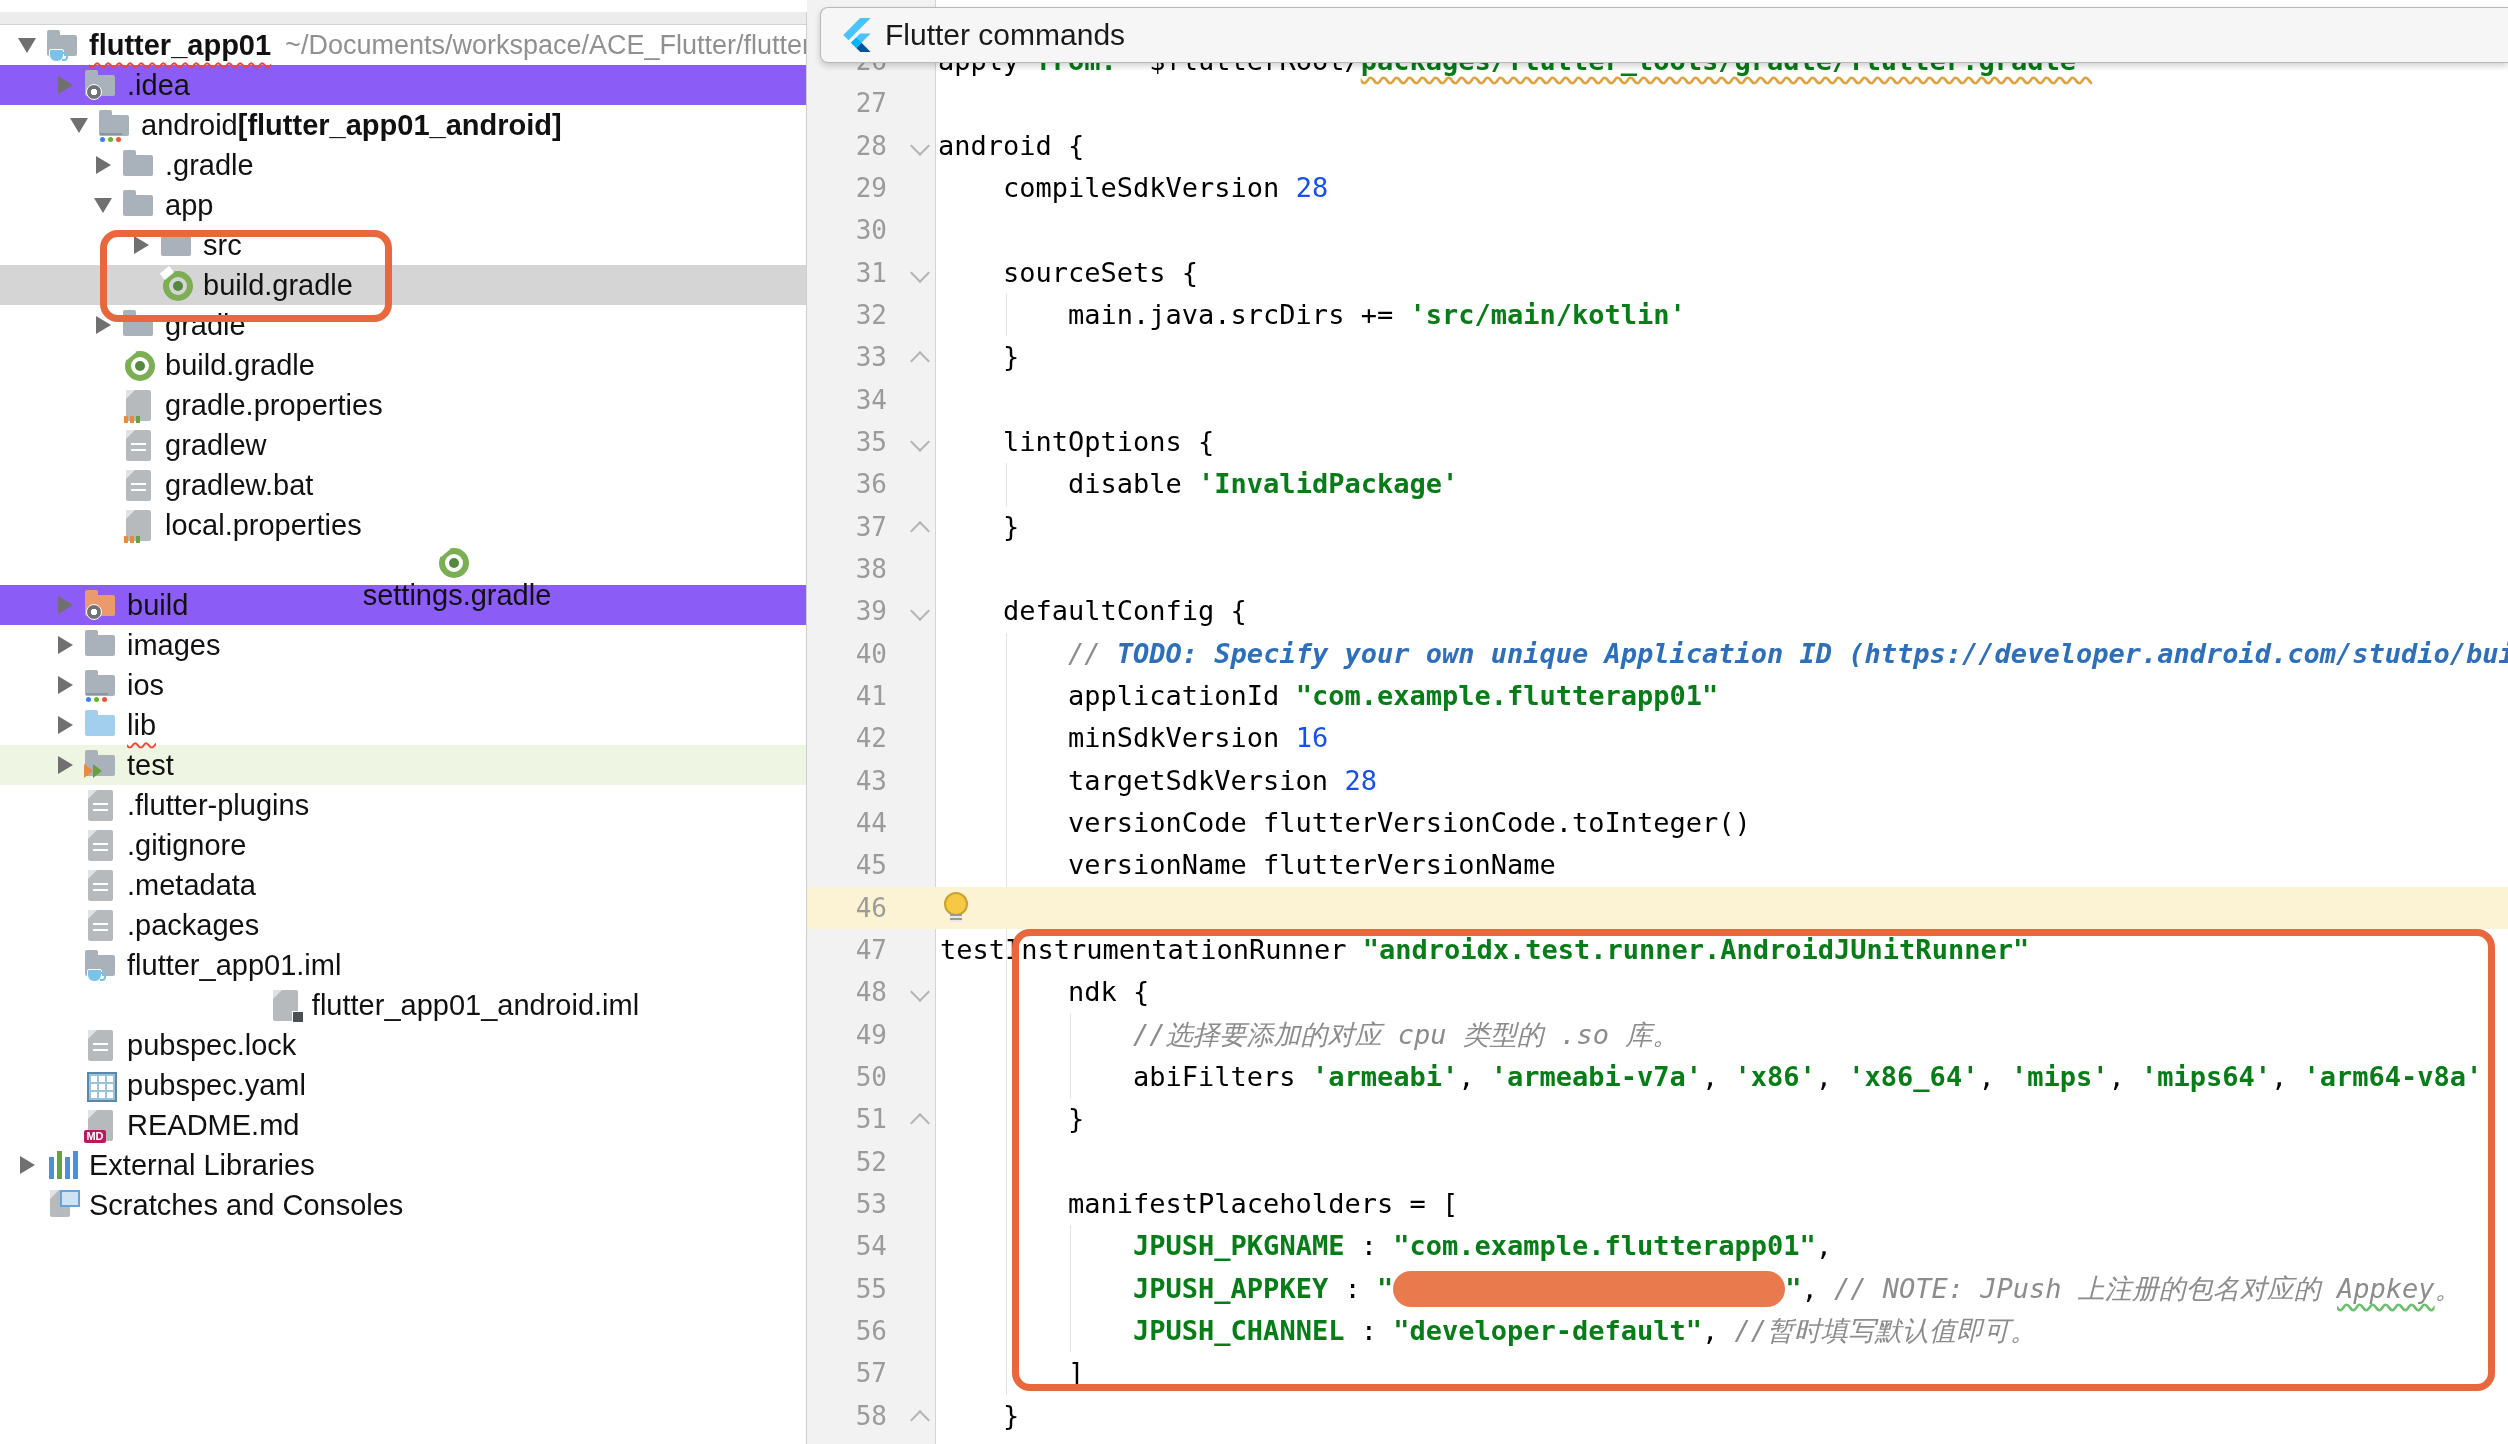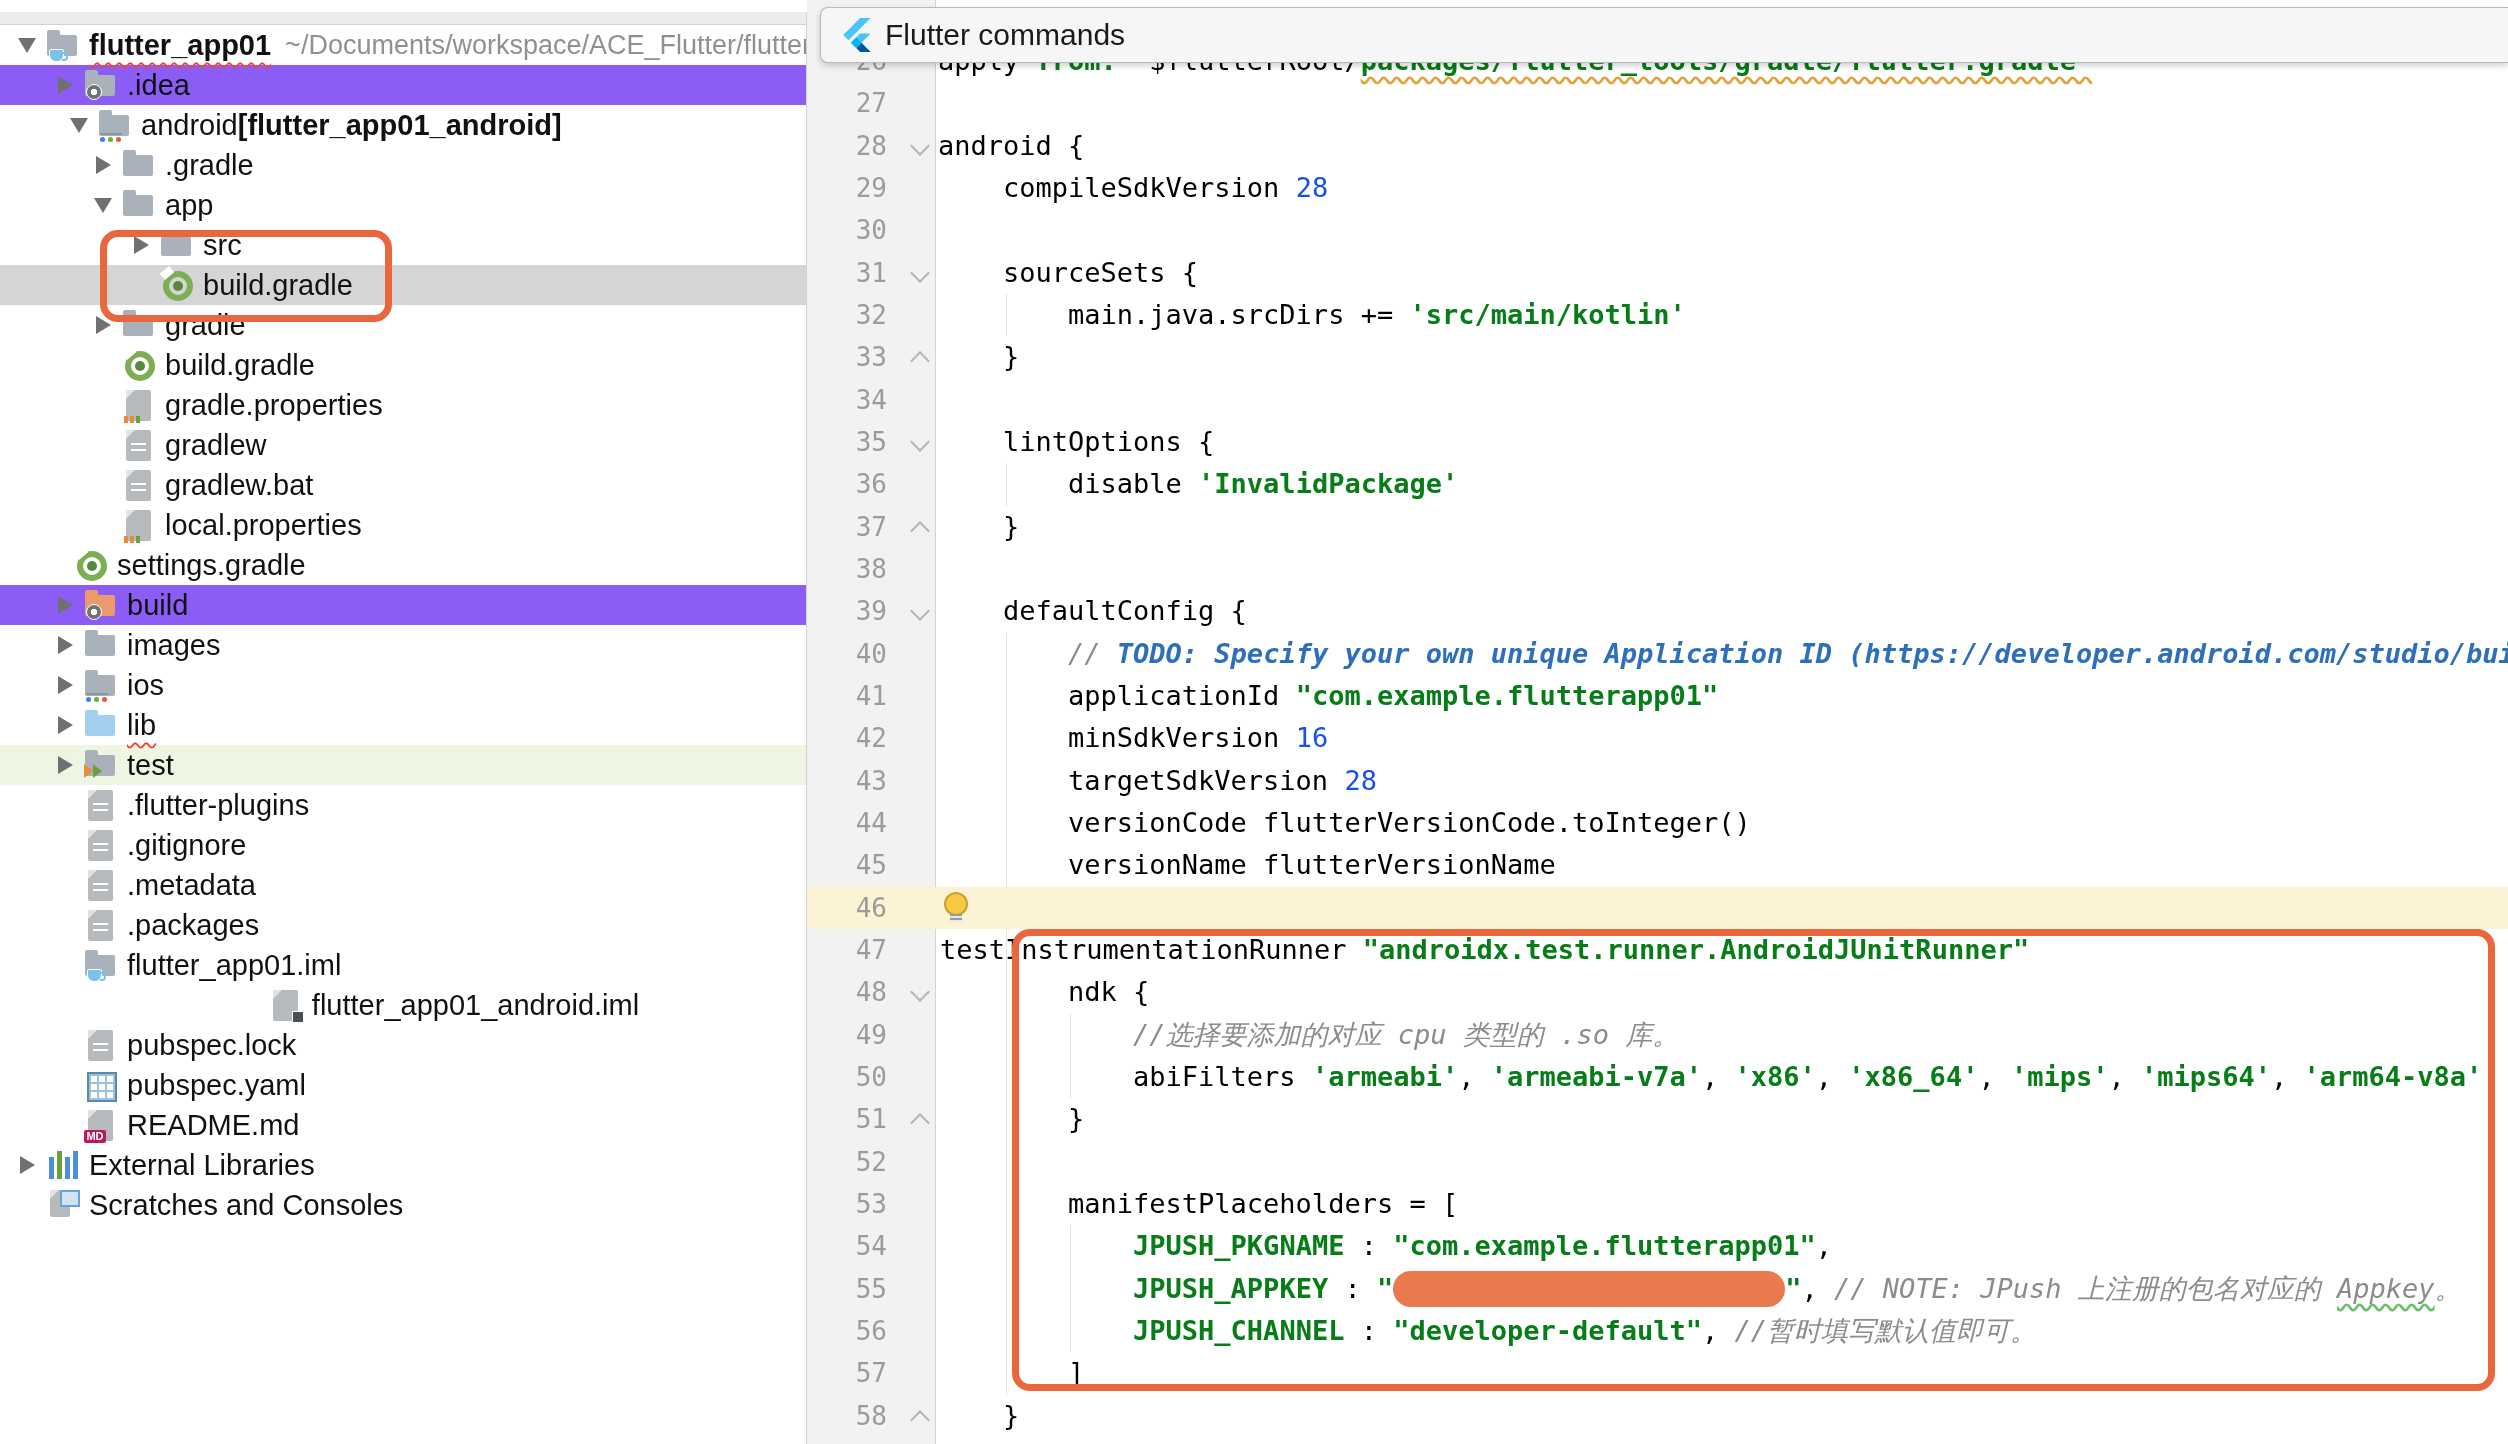--- a/index.html
+++ b/index.html
@@ -224,21 +224,21 @@
         <span class="lbl">gradlew.bat</span>
       </div>
       <div class="trow" style="padding-left: 84px;">
         <span class="chev"></span>
         <span class="ticon ic-props">
           <span class="file"></span>
           <span class="badge-bars"></span>
         </span>
         <span class="lbl">local.properties</span>
       </div>
-      <div class="trow" style="padding-left: 36px;">
+      <div class="trow" style="padding-left: 108px; flex-direction: column;">
         <span class="chev"></span>
         <span class="ticon ic-gradle">
           <span class="gradle-ring"></span>
         </span>
         <span class="lbl">settings.gradle</span>
       </div>
       <div class="trow bg-yellow" style="padding-left: 46px;">
         <span class="chev right">
           <i></i>
         </span>

